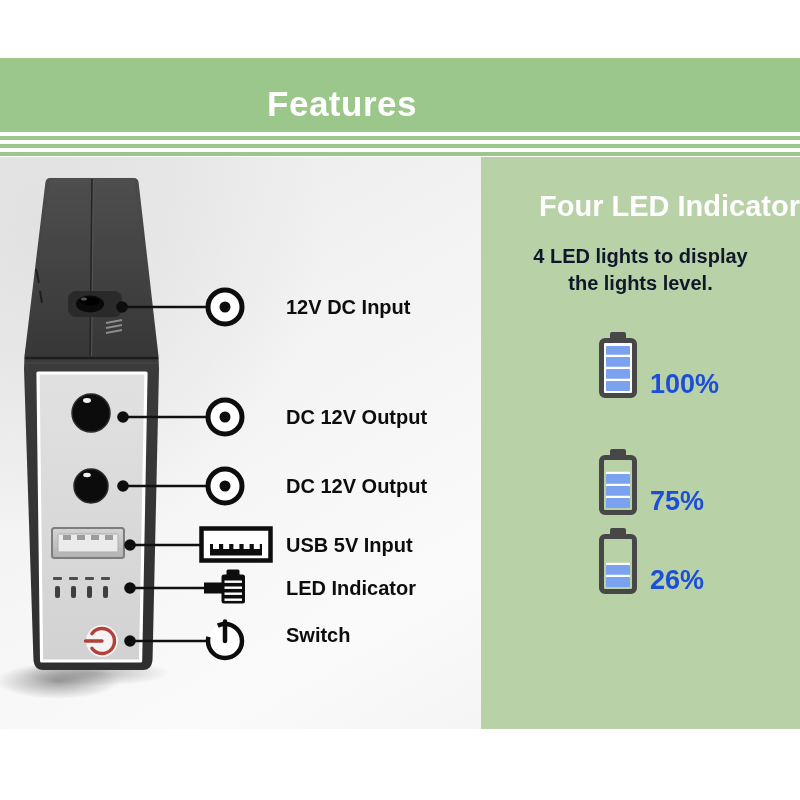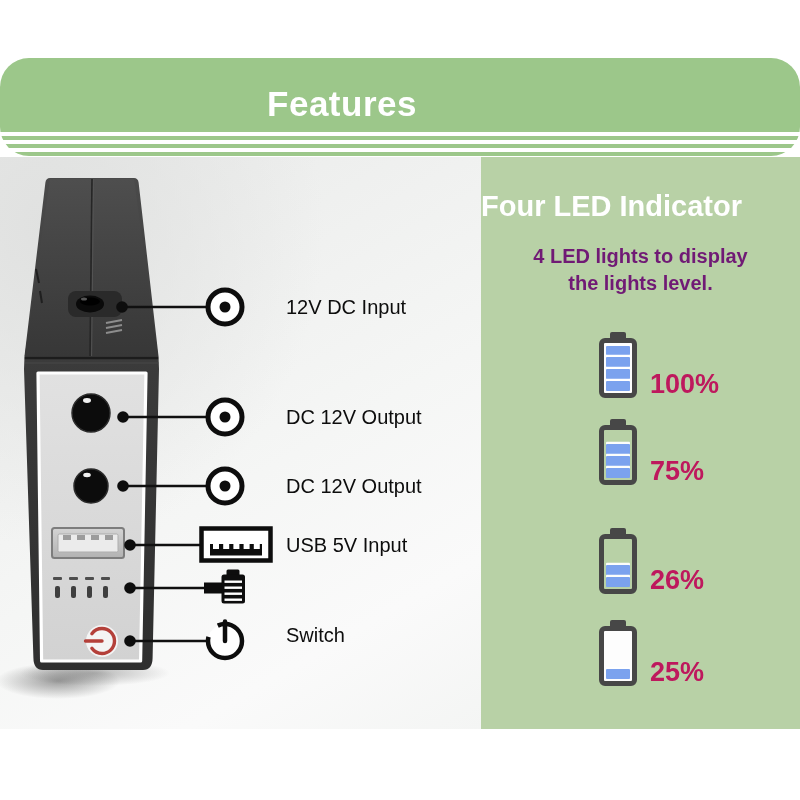--- a/index.html
+++ b/index.html
@@ -1,53 +1,53 @@
 <!DOCTYPE html>
 <html><head>
 <meta charset="utf-8">
 <style>
   html,body{margin:0;padding:0;}
   body{width:800px;height:800px;background:#ffffff;position:relative;overflow:hidden;
        font-family:"Liberation Sans","DejaVu Sans",sans-serif;}
   .stage{position:absolute;top:0;left:0;width:800px;height:800px;}
 
   
-  .banner{position:absolute;top:58px;left:0;width:800px;height:98px;background:#9cc78a;border-radius:29px;}
+  .banner{position:absolute;top:58px;left:0;width:800px;height:98px;background:#9cc78a;}
   .banner-title{position:absolute;top:26px;left:0;width:684px;text-align:center;
                 font-size:35px;font-weight:bold;color:#ffffff;letter-spacing:.5px;}
   .stripe{position:absolute;left:0;width:800px;height:4px;background:#ffffff;}
   .s1{top:74px}.s2{top:82px}.s3{top:90px}
 
   
   .photo{position:absolute;top:157px;left:0;width:481px;height:572px;
          background:radial-gradient(ellipse at 10% 12%, #e0e1e0 0%, rgba(224,225,224,0) 45%),
                     linear-gradient(150deg,#e9eae9 0%,#f5f6f5 55%,#fafafa 80%,#f4f5f4 100%);}
   .photo svg{position:absolute;top:0;left:0;}
   .callout-label{position:absolute;left:286px;height:28px;line-height:28px;
-                 font-size:20px;font-weight:normal;color:#0d0d0d;white-space:nowrap;}
+                 font-size:20px;font-weight:bold;color:#0d0d0d;white-space:nowrap;}
   .l1{top:136px}.l2{top:246px}.l3{top:315px}.l4{top:374px}.l5{top:417px}.l6{top:464px}
 
   
   .panel{position:absolute;top:157px;left:481px;width:319px;height:572px;background:#b8d1a6;}
-  .panel-heading{position:absolute;top:33px;left:0;width:100%;text-align:left;
+  .panel-heading{position:absolute;top:33px;left:0;width:100%;text-align:right;
                  font-size:29px;font-weight:bold;color:#ffffff;}
   .panel-desc{position:absolute;top:86px;left:0;width:100%;text-align:center;
-              font-size:20px;font-weight:bold;color:#701a75;line-height:27px;}
+              font-size:20px;font-weight:bold;color:#0f172a;line-height:27px;}
   .battery-row{position:absolute;left:117px;width:190px;height:66px;}
-  .r1{top:175px}.r2{top:262px}.r3{top:371px}.r4{top:463px}
+  .r1{top:175px}.r2{top:292px}.r3{top:371px}.r4{top:463px}
   .battery{position:absolute;top:0;left:0;width:40px;height:66px;}
   .nub{position:absolute;top:0;left:12px;width:16px;height:8px;background:#474747;border-radius:2px;}
   .case{position:absolute;top:6px;left:1px;width:28px;height:50px;border:5px solid #474747;
         border-radius:6px;background:transparent;}
   .case[data-interior="white"]{background:#fdfdfd;}
   .cells{position:absolute;left:2px;right:2px;top:2.5px;bottom:2.5px;
          display:flex;flex-direction:column;gap:2.5px;}
   .seg{flex:1;background:#7ba2ee;border-radius:1px;box-shadow:0 -2.2px 0 rgba(255,255,255,.95);}
   .seg.empty{opacity:0;}
-  .pct{position:absolute;top:37px;left:52px;font-size:27px;font-weight:bold;color:#be185d;
+  .pct{position:absolute;top:37px;left:52px;font-size:27px;font-weight:bold;color:#1d4ed8;
        white-space:nowrap;}
 </style>
 </head>
 <body>
 
 <div class="stage">
 
   <div class="banner">
     <div class="banner-title">Features</div>
     <div class="stripe s1"></div>
@@ -196,20 +196,21 @@
       <g>
         <circle cx="225" cy="484" r="17" fill="#ffffff" stroke="#0d0d0d" stroke-width="4.5" pathLength="100" stroke-dasharray="86 14" stroke-dashoffset="-68"></circle>
         <line x1="225" y1="464.5" x2="225" y2="484" stroke="#0d0d0d" stroke-width="4.5" stroke-linecap="round"></line>
       </g>
     </svg>
 
     <div class="callout-label l1">12V DC Input</div>
     <div class="callout-label l2">DC 12V Output</div>
     <div class="callout-label l3">DC 12V Output</div>
     <div class="callout-label l4">USB 5V Input</div>
+    <div class="callout-label l5">LED Indicator</div>
     <div class="callout-label l6">Switch</div>
   </div>
 
   <div class="panel">
     <div class="panel-heading">Four LED Indicator</div>
     <div class="panel-desc">
       <div>4 LED lights to display</div>
       <div>the lights level.</div>
     </div>
 
@@ -251,29 +252,15 @@
               <div class="seg empty"></div>
               <div class="seg empty"></div>
               <div class="seg"></div>
               <div class="seg"></div>
             </div>
         </div>
       </div>
       <div class="pct">26%</div>
     </div>
 
-    <div class="battery-row r4">
-      <div class="battery">
-        <div class="nub"></div>
-        <div class="case" data-interior="white">
-          <div class="cells">
-              <div class="seg empty"></div>
-              <div class="seg empty"></div>
-              <div class="seg empty"></div>
-              <div class="seg"></div>
-            </div>
-        </div>
-      </div>
-      <div class="pct">25%</div>
-    </div>
   </div>
 
 </div>
 
 </body></html>

